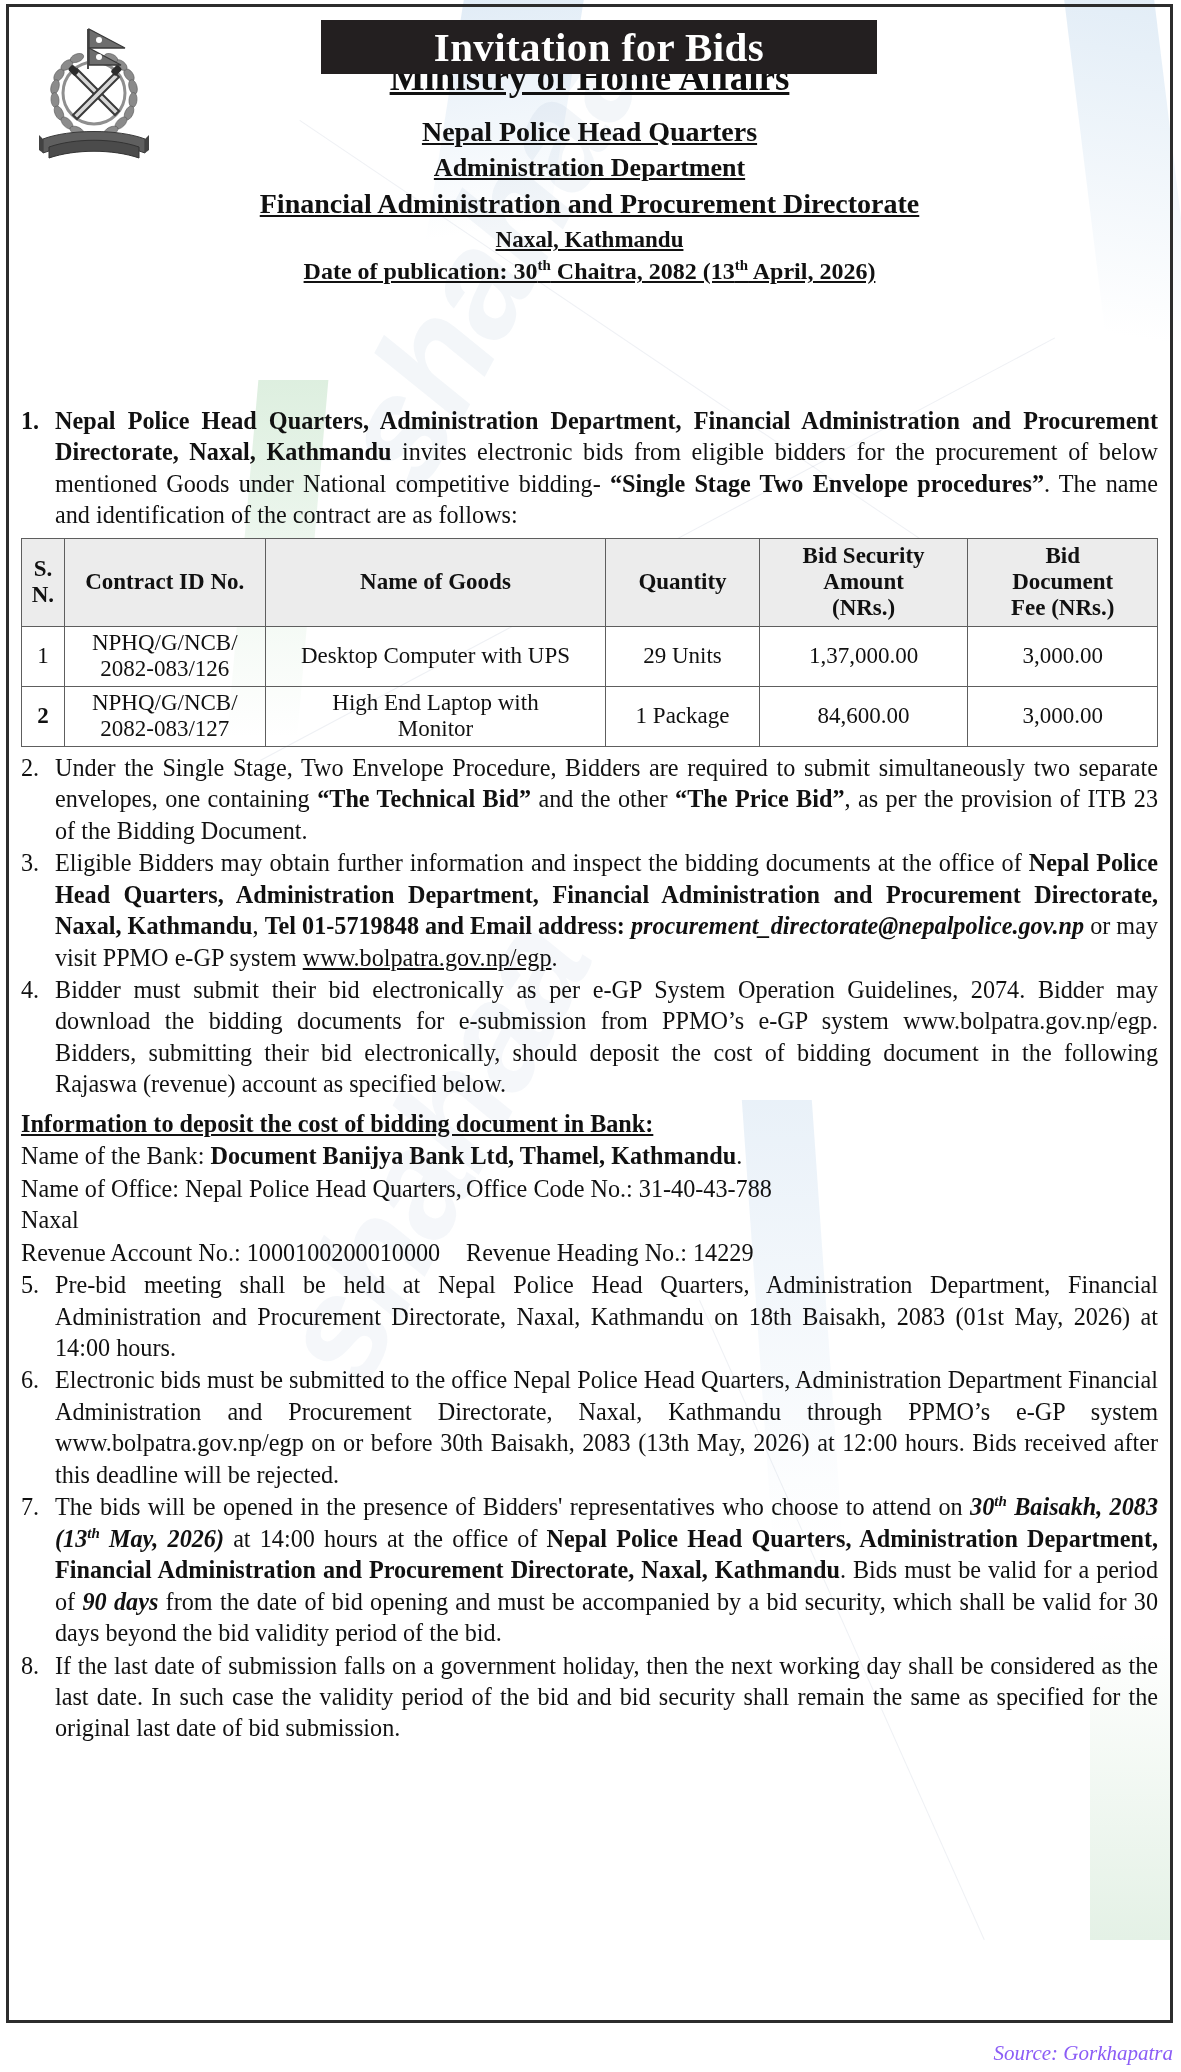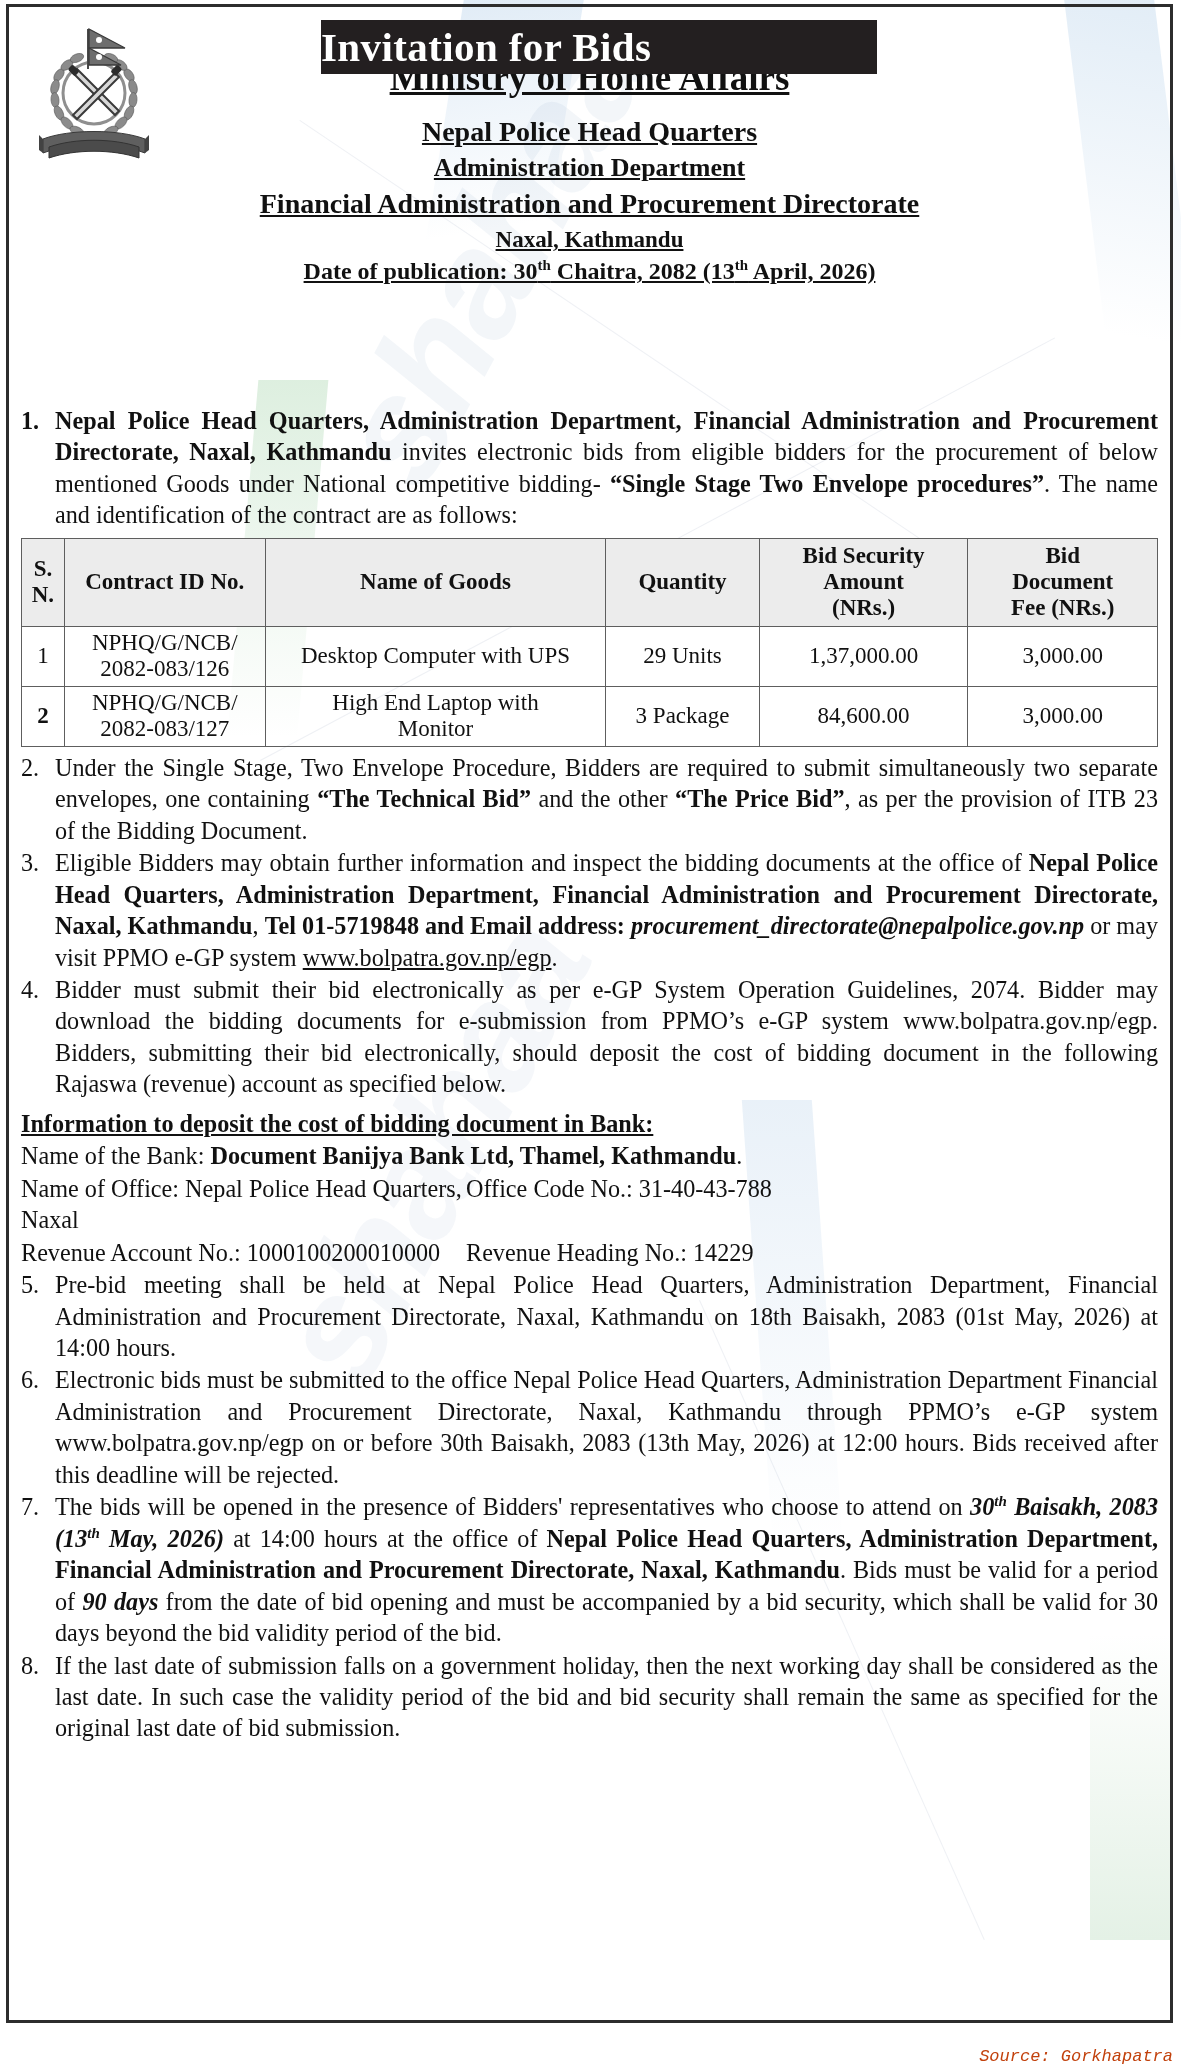--- a/index.html
+++ b/index.html
@@ -94,21 +94,21 @@
   .hdr { position: relative; height: 385px; }
   .emblem {
     position: absolute; left: 8px; top: 4px;
     width: 130px; height: 140px;
   }
   .title-banner {
     position: absolute;
     left: 300px; top: 1px;
     width: 556px; height: 54px;
     background: #231f20;
-    display: flex; align-items: center; 
+    display: flex; align-items: center; justify-content: center;
   }
   .title-banner span {
     color: #ffffff;
     font-size: 41px;
     font-weight: 700;
     letter-spacing: .4px;
     font-family: "Liberation Serif", serif;
   }
   .org { text-align: center; font-weight: 700; text-decoration: underline; }
   .org .l1 { font-size: 29px; margin-top: 12px; }
@@ -179,24 +179,24 @@
   }
   .two-col {
     display: flex;
   }
   .two-col .c1 { flex: 0 0 445px; }
   .two-col .c2 { flex: 1 1 auto; }
 
   .source {
     position: absolute;
     right: 8px; bottom: 6px;
-    font-family: Liberation Mono, monospace;
-    font-size: 17px;
+    font-family: Liberation Serif, serif;
+    font-size: 21px;
     font-style: italic;
-    color: #c2410c;
+    color: #8b5cf6;
     z-index: 3;
   }
 </style>
 </head>
 <body>
 
 <div class="wm wm-blue1"></div>
 <div class="wm wm-blue2"></div>
 <div class="wm wm-green"></div>
 <div class="wm wm-green2"></div>
@@ -330,21 +330,21 @@
       <tr class="r2">
         <td class="sn b">2</td>
         <td class="cid">
           <div>NPHQ/G/NCB/</div>
           <div>2082-083/127</div>
         </td>
         <td class="goods">
           <div>High End Laptop with</div>
           <div>Monitor</div>
         </td>
-        <td>3 Package</td>
+        <td>1 Package</td>
         <td>84,600.00</td>
         <td>3,000.00</td>
       </tr>
     </tbody>
   </table>
 
   <div class="item">
     <div class="num">2.</div>
     <div class="txt"><span>Under the Single Stage, Two Envelope Procedure, Bidders are required to submit simultaneously two separate envelopes, one containing </span><b>“The Technical Bid”</b><span> and the other </span><b>“The Price Bid”</b><span>, as per the provision of ITB 23 of the Bidding Document.</span></div>
   </div>

